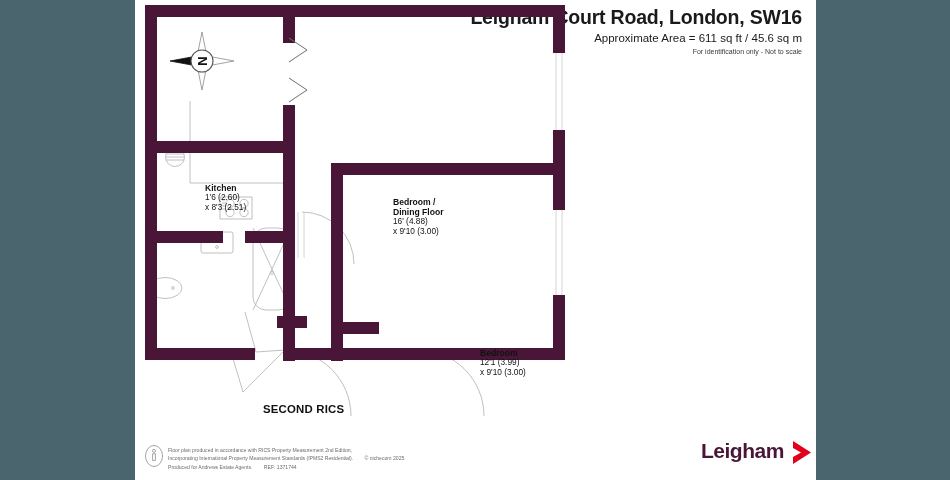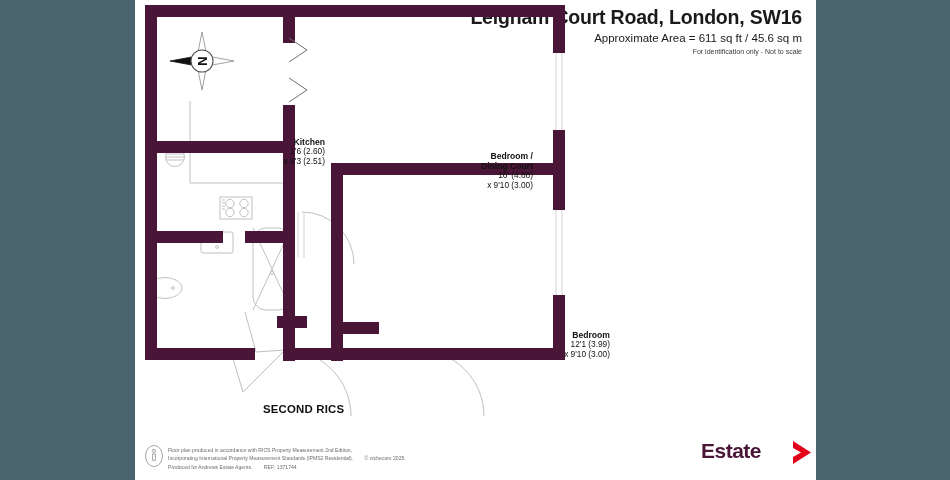--- a/index.html
+++ b/index.html
@@ -83,24 +83,25 @@
     position: absolute;
     left: 0;
     top: 0;
     width: 681px;
     height: 480px;
   }
 
   
   .room-label {
     position: absolute;
-    text-align: right;
+    text-align: left;
     color: #111111;
     line-height: 1.18;
     white-space: nowrap;
+    margin-top: 46px;
   }
   .room-label .rname {
     font-size: 8.6px;
     font-weight: bold;
     display: block;
   }
   .room-label .rdim {
     font-size: 8.3px;
     display: block;
   }
@@ -279,27 +280,27 @@
     </svg>
 
     <div class="room-label" style="left: 70px; top: 137px; width: 120px;">
       <span class="rname">Kitchen</span>
       <span class="rdim">1'6 (2.60)</span>
       <span class="rdim">x 8'3 (2.51)</span>
     </div>
 
     <div class="room-label" style="left: 258px; top: 151px; width: 140px;">
       <span class="rname">Bedroom /</span>
-      <span class="rname">Dining Court</span>
+      <span class="rname">Dining Floor</span>
       <span class="rdim">16' (4.88)</span>
       <span class="rdim">x 9'10 (3.00)</span>
     </div>
 
 
-    <div class="room-label" style="left: 345px; top: 330px; width: 130px;">
+    <div class="room-label" style="left: 345px; top: 302px; width: 130px;">
       <span class="rname">Bedroom</span>
       <span class="rdim">12'1 (3.99)</span>
       <span class="rdim">x 9'10 (3.00)</span>
     </div>
 
     <div class="floor-name">SECOND RICS</div>
 
     <div class="footer-icon">
       <svg width="20" height="24" viewBox="0 0 20 24">
         <ellipse cx="10" cy="12" rx="8.5" ry="10.5" fill="none" stroke="#9a9a9a" stroke-width="0.9"></ellipse>
@@ -314,20 +315,20 @@
         <span>Incorporating International Property Measurement Standards (IPMS2 Residential).</span>
         <span class="cprt" style="margin-left:10px;">© nichecom 2025.</span>
       </span>
       <span class="ln">
         <span>Produced for Andrews Estate Agents.</span>
         <span style="margin-left:10px;">REF: 1371744</span>
       </span>
     </div>
 
     <div class="logo">
-      <span class="logo-text">Estate</span>
+      <span class="logo-text">Leigham</span>
       <svg style="position:absolute; left:90px; top:3px;" width="22" height="25" viewBox="0 0 22 25">
         <path d="M 2 1 L 20 12.5 L 2 24 L 2 17 L 10 12.5 L 2 8 Z" fill="#e2001a"></path>
       </svg>
     </div>
 
   </div>
 </div>
 
 </body></html>

